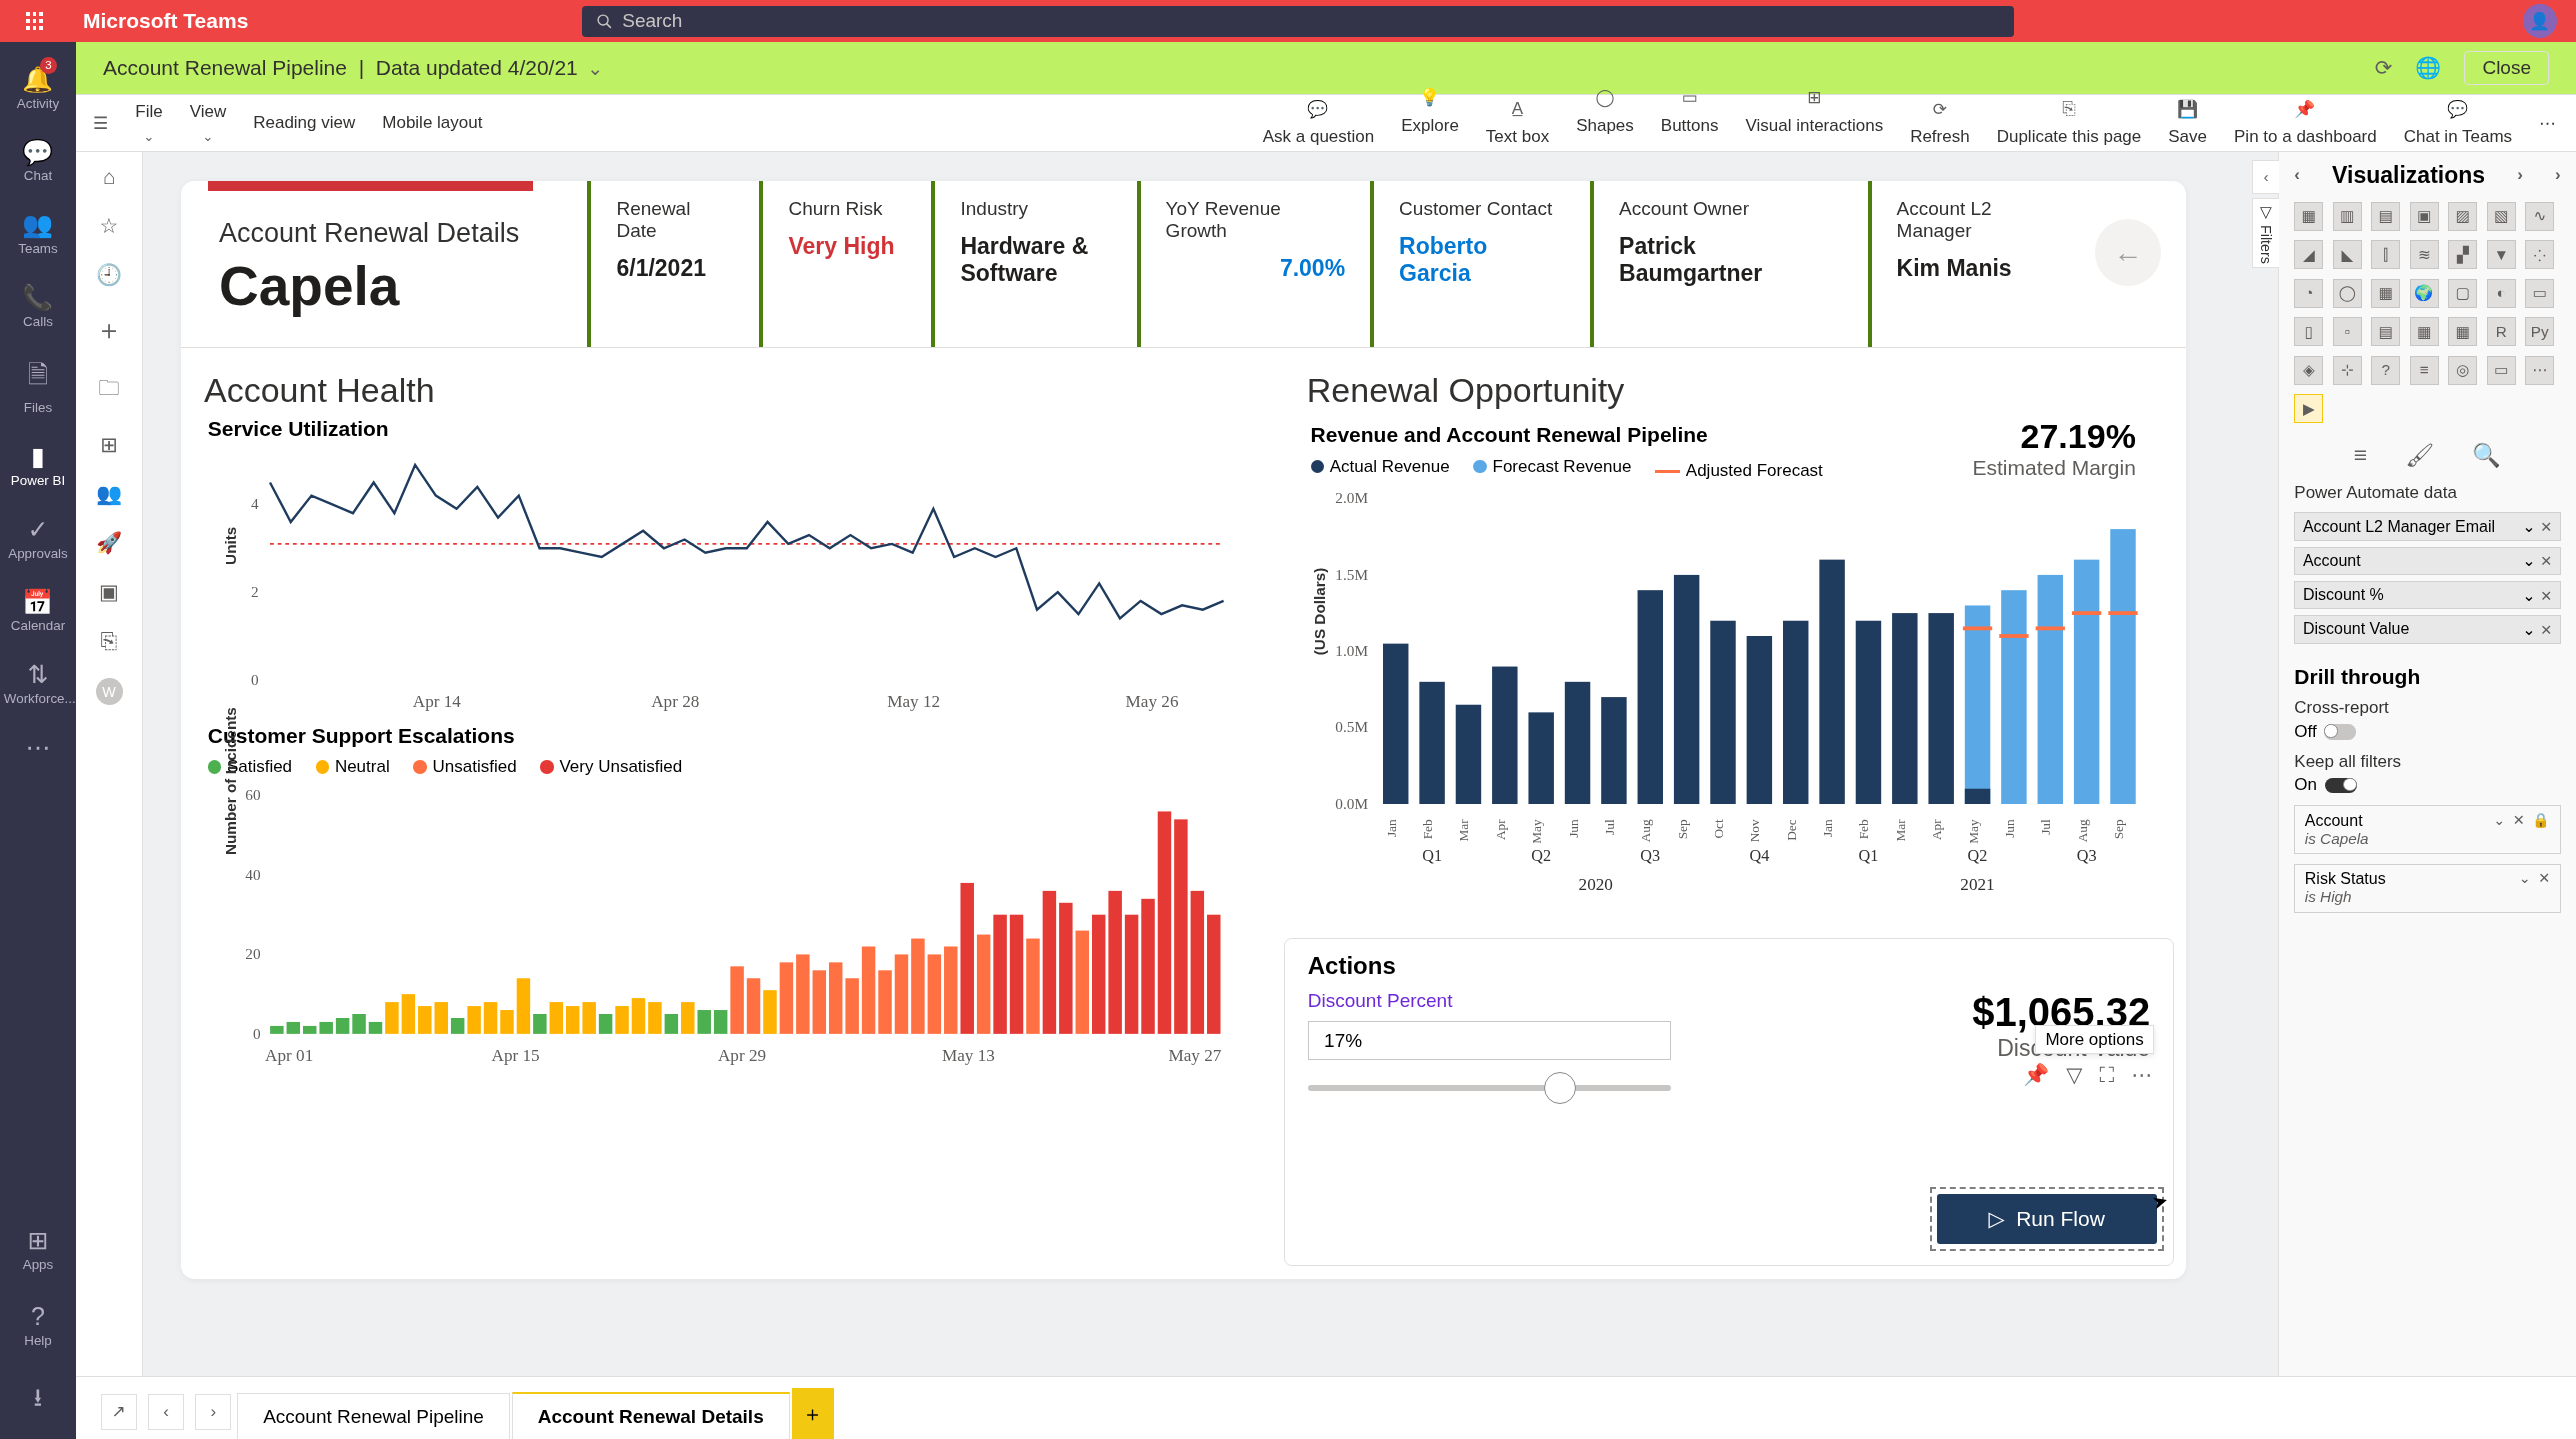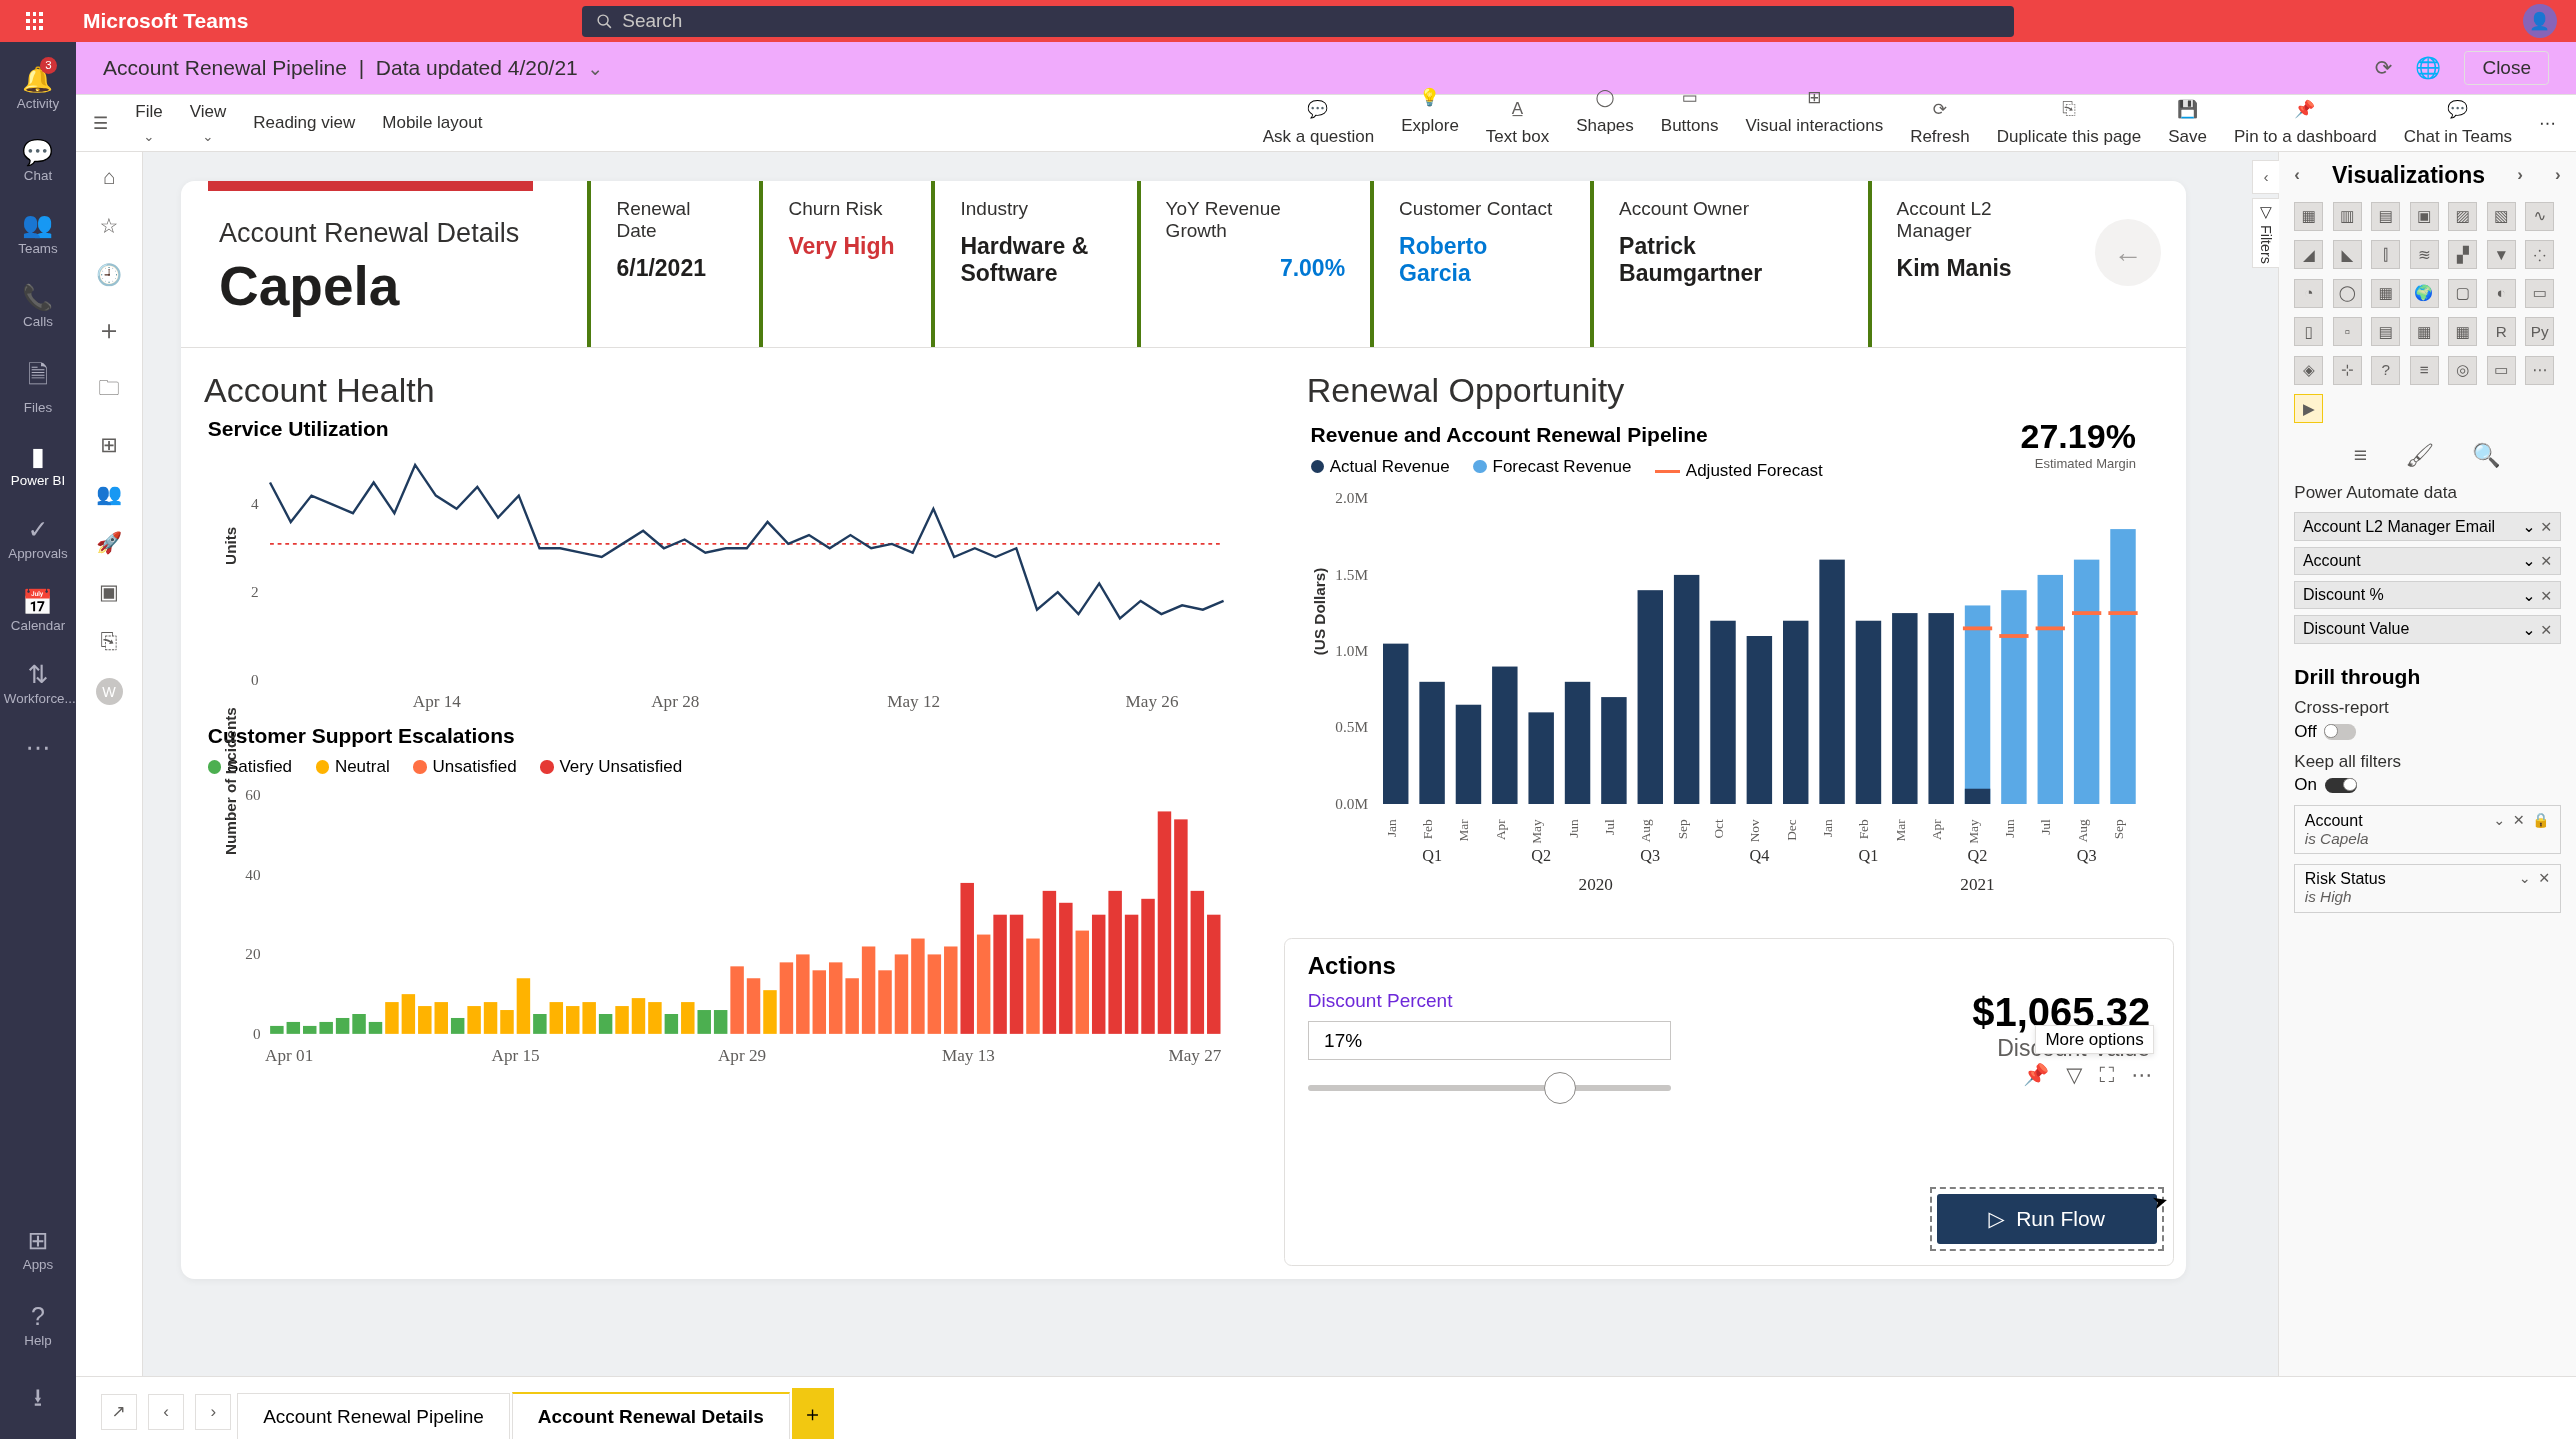--- a/index.html
+++ b/index.html
@@ -18,21 +18,21 @@
 
 .teams-rail { position: absolute; left: 0; top: 42px; bottom: 0; width: 76px; background: #33344a; color: #b0b0c0; text-align: center; padding-top: 9.5px; }
 .teams-rail .rail-item { padding: 13.4px 3.8px; font-size: 13.4px; cursor: pointer; position: relative; }
 .teams-rail .rail-item.active { color: #fff; }
 .teams-rail .rail-item .badge { position: absolute; top: 5.7px; right: 19px; background: #d13438; color: #fff; border-radius: 50%; width: 17px; height: 17px; font-size: 11.5px; line-height: 17px; }
 .teams-rail .rail-item .icon { font-size: 25px; display: block; margin-bottom: 1.9px; }
 .teams-rail .bottom { position: absolute; bottom: 0; width: 100%; }
 .teams-rail .bottom .rail-item{ padding:15.3px 3.8px; }
 
 
-.app-header { position: absolute; left: 76px; top: 42px; right: 0; height: 53px; background: #f0abfc; border-bottom: 1px solid #e1dfdd; display: flex; align-items: center; padding: 0 27px; font-size: 21px; color: #323130; }
+.app-header { position: absolute; left: 76px; top: 42px; right: 0; height: 53px; background: #bef264; border-bottom: 1px solid #e1dfdd; display: flex; align-items: center; padding: 0 27px; font-size: 21px; color: #323130; }
 .app-header .chev { margin-left: 9.5px; font-size: 19px; color: #605e5c; }
 .app-header .right { margin-left: auto; display: flex; align-items: center; gap: 23px; }
 .app-header .close-btn { border: 1px solid #e1dfdd; padding: 4.8px 17px; border-radius: 3.8px; font-size: 19px; cursor:pointer;text-align:right; }
 .app-header .hdr-icon{ font-size:21px; color:#605e5c; }
 
 
 .ribbon { position: absolute; left: 76px; top: 95px; right: 0; height: 57px; background: #fff; border-bottom: 1px solid #e1dfdd; display: flex; align-items: center; padding: 0 17px; font-size: 17px; color: #323130; gap: 27px; }
 .ribbon .ditem { display: flex; align-items: center; gap: 7.6px; cursor: pointer; white-space: nowrap; flex-direction: column; }
 .ribbon .ditem .chev { font-size: 13.4px; color: #605e5c; }
 .ribbon .spacer { flex: 1; }
@@ -83,21 +83,21 @@
 .svc-chart { height: 267px; margin-left: 27px; }
 
 
 .esc-chart { height: 286px; margin-left: 27px; }
 
 
 .rev-wrap{ display:flex; }
 .rev-chart { height: 420px; margin-left: 13.4px; flex:1; }
 .margin-box { text-align: right; padding: 0 15.3px 0 19px; }
 .margin-box .big { font-size: 34px; font-weight: 600; }
-.margin-box .sm { font-size: 13px; color: #605e5c; }
+.margin-box .sm { font-size: 21px; color: #605e5c; }
 
 
 .actions-card { border: 1px solid #e1dfdd; border-radius: 7.6px; margin-top: 15.3px; padding: 13.4px 23px 23px 23px; position: relative; flex:1; }
 .actions-card .row { display: flex; justify-content: space-between; align-items: flex-start; margin-top: 9.5px; }
 .dp-block .lbl { font-size: 19px; color: #6d28d9; }
 .dp-block .val-box { border: 1px solid #c8c6c4; padding: 7.6px 15.3px; font-size: 19px; margin-top: 9.5px; width: 363px; }
 .slider { margin-top: 25px; height: 5.7px; background: #c8c6c4; width: 363px; position: relative; border-radius: 2.9px; }
 .slider .thumb { position: absolute; left: 65%; top: -13.4px; width: 32px; height: 32px; border-radius: 50%; background: #fff; border: 1.9px solid #8a8886; }
 .dv-block { text-align: right; position:relative; }
 .dv-block .amt { font-size: 40px; font-weight: 600; }

